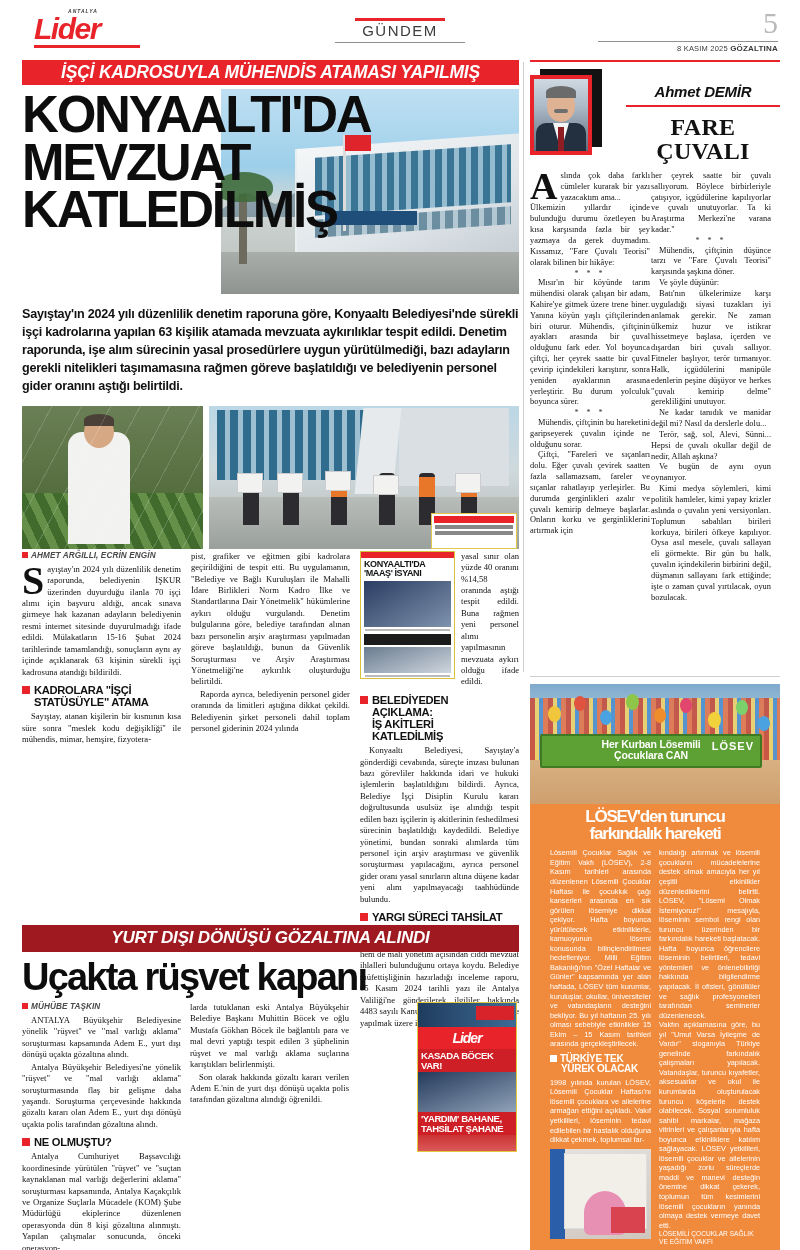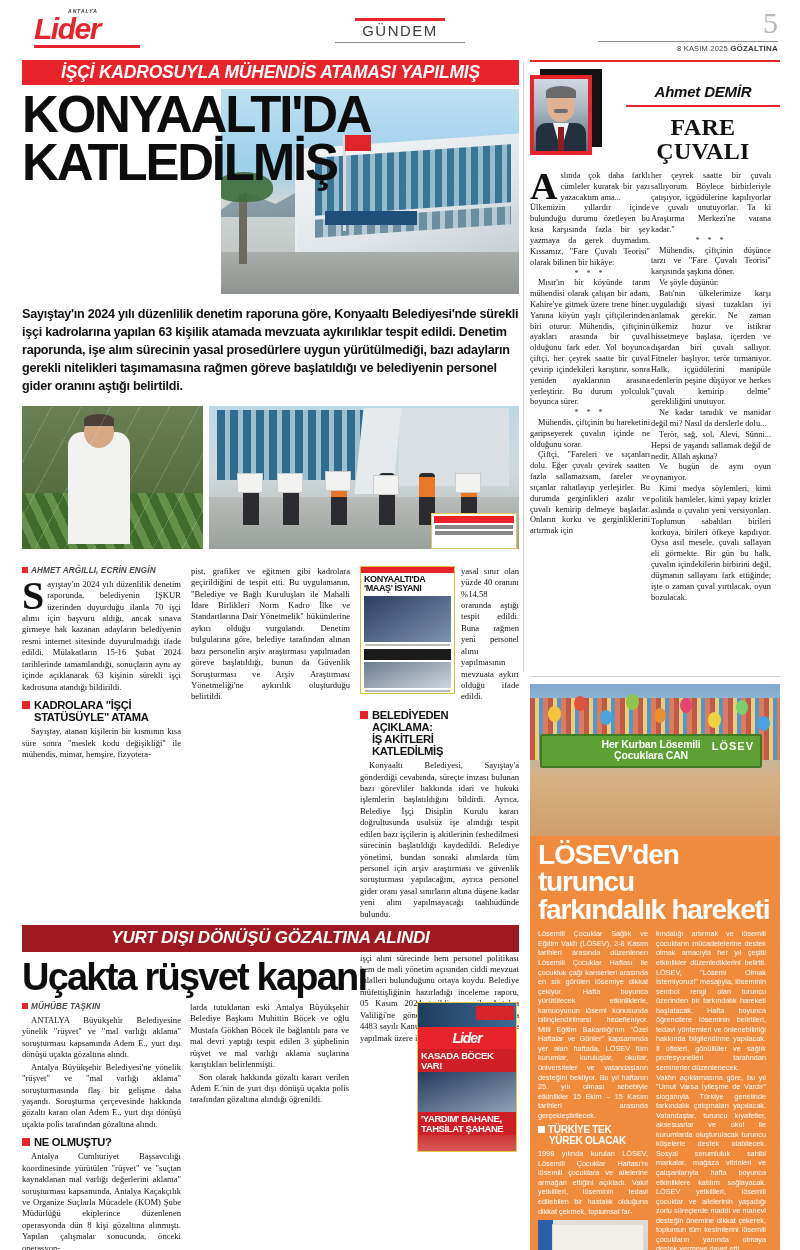--- a/index.html
+++ b/index.html
@@ -119,21 +119,21 @@
   .ph2 .pillar { position:absolute; left:150px; top:2px; width:38px; height:86px; background:#e6eaec; transform:skewX(-6deg);}
   .ph2 .gnd { position:absolute; left:0; bottom:0; width:100%; height:52px; background:linear-gradient(180deg,#b9bdb9,#9aa09c); }
   .ph2 .person { position:absolute; bottom:24px; width:16px; height:52px; background:#2c2c30; border-radius:4px 4px 0 0;}
   .ph2 .vest { position:absolute; width:16px; height:20px; background:#e8772a; }
   .ph2 .plac { position:absolute; width:26px; height:20px; background:#f2f2f0; border:1px solid #ccc;}
   .ph2 .clip { position:absolute; right:2px; bottom:0; width:86px; height:36px; background:#fff; border:1px solid #e3c84f;}
   .ph2 .clip .b { height:7px; background:#e8232a; margin:2px; }
   .ph2 .clip .t { height:4px; background:#888; margin:2px 3px; }
 
   
-  .bodycols { display:flex; gap:10px; margin-top:17px; }
+  .bodycols { display:flex; gap:10px; margin-top:2px; }
   .bc { width:159px; }
   .byline {
     font-family:"Liberation Sans", sans-serif; font-style:italic; font-weight:bold;
     font-size:8.2px; color:#c22026; letter-spacing:.1px; margin-bottom:4px;
   }
   .byline .sq { display:inline-block; width:6px; height:6px; background:#e8232a; margin-right:3px; }
   .byline .nm { color:#4a4a4a; }
   p.bt {
     font-family:"Liberation Serif", serif; font-size:8.6px; line-height:1.33;
     text-align:justify; color:#111; text-indent:9px; margin-bottom:1px;
@@ -223,37 +223,37 @@
     text-align:justify; color:#111; text-indent:8px;
   }
   p.ct.nodent { text-indent:0; }
   .ct.drop::first-letter {
     float:left; font-size:38px; line-height:.76; font-weight:bold; padding:1px 3px 0 0;
   }
   .stars { text-align:center; font-size:8px; letter-spacing:3px; color:#333; line-height:1.2; }
 
   
   .losev { position:absolute; left:530px; top:684px; width:250px; height:566px; background:#f08a3c; }
-  .losev-photo { position:relative; height:152px; overflow:hidden;
+  .losev-photo { position:relative; height:120px; overflow:hidden;
     background:linear-gradient(180deg,#7fa9cd 0%,#9cc1d8 22%,#d8b183 62%,#cf9f6e 100%); }
   .lp-crowd { position:absolute; left:0; top:14px; width:100%; height:62px;
     background:repeating-linear-gradient(90deg,#c84b3a 0 5px,#f0d36a 5px 9px,#4b8fd0 9px 13px,#e4744a 13px 18px); opacity:.88; }
   .lp-balloon { position:absolute; border-radius:50%; }
   .lp-banner {
     position:absolute; left:10px; top:50px; width:222px; height:34px; background:#5da033;
     border:2px solid #3f7a22; border-radius:2px; color:#fff;
     font-family:"Liberation Sans", sans-serif; font-weight:bold; font-size:10.5px;
     text-align:center; line-height:1.08; padding-top:3px; letter-spacing:-.2px;
   }
   .lp-banner .lgo { position:absolute; right:6px; top:5px; font-size:11px; letter-spacing:1px;}
   .losev-head {
     font-family:"Liberation Sans", sans-serif; font-weight:bold; color:#fff;
-    font-size:28px; line-height:.98; letter-spacing:-1.2px; padding:5px 8px 0;
-  }
-  .losev-cols { display:flex; gap:8px; padding:6px 8px 0; }
+    font-size:17px; line-height:.98; letter-spacing:-1.2px; padding:5px 8px 0;text-align:center;
+  }
+  .losev-cols { display:flex; gap:8px; padding:6px 20px 0; }
   .lc { width:110px; }
   p.lt { font-family:"Liberation Sans", sans-serif; font-size:7.3px; line-height:1.31;
     color:#fff; text-align:justify; }
   .losev-sub {
     font-family:"Liberation Sans", sans-serif; font-weight:bold; font-size:10px;
     color:#fff; line-height:1.05; margin:5px 0 3px; letter-spacing:-.3px;
   }
   .losev-sub .sq { display:inline-block; width:7px; height:7px; background:#fff; margin-right:3px;}
   .losev-sub .ind { display:block; padding-left:11px; }
   .losev-img { height:90px; margin-top:4px; background:linear-gradient(160deg,#e7e2de,#cfc6bd); position:relative; overflow:hidden;}
@@ -305,20 +305,21 @@
         <div class="hp-glass2"></div>
         <div class="hp-ground"></div>
         <div class="hp-flag"></div>
         <div class="hp-flagT"></div>
         <div class="hp-sign"></div>
         <div class="hp-palm"></div>
         <div class="hp-palmT"></div>
       </div>
       <div class="hero-title">
         <span class="l1">KONYAALTI'DA</span>
+        <span class="l2">MEVZUAT</span>
         <span class="l3">KATLEDİLMİŞ</span>
       </div>
     </div>
 
     <div class="hero-deck">Sayıştay'ın 2024 yılı düzenlilik denetim raporuna göre, Konyaaltı Belediyesi'nde sürekli işçi kadrolarına yapılan 63 kişilik atamada mevzuata aykırılıklar tespit edildi. Denetim raporunda, işe alım sürecinin yasal prosedürlere uygun yürütülmediği, bazı adayların gerekli nitelikleri taşımamasına rağmen göreve başlatıldığı ve belediyenin personel gider oranını aştığı belirtildi.</div>
 
     <div class="photorow">
       <div class="ph ph1">
         <div class="sky"></div>
         <div class="leaves"></div>
@@ -363,20 +364,21 @@
         <p class="bt nodent dropcap">Sayıştay'ın 2024 yılı düzenlilik denetim raporunda, belediyenin İŞKUR üzerinden duyurduğu ilanla 70 işçi alımı için başvuru aldığı, ancak sınava girmeye hak kazanan adayların belediyenin resmi internet sitesinde duyurulmadığı ifade edildi. Mülakatların 15-16 Şubat 2024 tarihlerinde tamamlandığı, sonuçların aynı ay içinde açıklanarak 63 kişinin sürekli işçi kadrosuna atandığı bildirildi.</p>
         <div class="subhead">
           <span class="sq"></span><span>KADROLARA "İŞÇİ</span>
           <span class="ind">STATÜSÜYLE" ATAMA</span>
         </div>
         <p class="bt">Sayıştay, atanan kişilerin bir kısmının kısa süre sonra "meslek kodu değişikliği" ile mühendis, mimar, hemşire, fizyotera-</p>
       </div>
 
       <div class="bc">
         <p class="bt nodent">pist, grafiker ve eğitmen gibi kadrolara geçirildiğini de tespit etti. Bu uygulamanın, "Belediye ve Bağlı Kuruluşları ile Mahalli İdare Birlikleri Norm Kadro İlke ve Standartlarına Dair Yönetmelik" hükümlerine aykırı olduğu vurgulandı. Denetim bulgularına göre, belediye tarafından alınan bazı personelin arşiv araştırması yapılmadan göreve başlatıldığı, bunun da Güvenlik Soruşturması ve Arşiv Araştırması Yönetmeliği'ne aykırılık oluşturduğu belirtildi.</p>
+        <p class="bt">Raporda ayrıca, belediyenin personel gider oranında da limitleri aştığına dikkat çekildi. Belediyenin şirket personeli dahil toplam personel giderinin 2024 yılında</p>
       </div>
 
       <div class="bc">
         <div class="midclip">
           <div class="hd"></div>
           <div class="ttl">
             <span>KONYAALTI'DA</span><br>
             <span>'MAAŞ' İSYANI</span>
           </div>
           <div class="im"></div>
@@ -474,21 +476,21 @@
           <p class="ct">Mühendis, çiftçinin bu hareketini garipseyerek çuvalın içinde ne olduğunu sorar.</p>
           <p class="ct">Çiftçi, "Fareleri ve sıçanları dolu. Eğer çuvalı çevirek saatten fazla sallamazsam, fareler ve sıçanlar rahatlayıp yerleşirler. Bu durumda gerginlikleri azalır ve çuvalı kemirip delmeye başlarlar. Onların korku ve gerginliklerini artırmak için</p>
         </div>
         <div class="cbc">
           <p class="ct nodent">her çeyrek saatte bir çuvalı sallıyorum. Böylece birbirleriyle çatışıyor, içgüdülerine kapılıyorlar ve çuvalı unutuyorlar. Ta ki Araştırma Merkezi'ne varana kadar."</p>
           <div class="stars">* * *</div>
           <p class="ct">Mühendis, çiftçinin düşünce tarzı ve "Fare Çuvalı Teorisi" karşısında şaşkına döner.</p>
           <p class="ct">Ve şöyle düşünür:</p>
           <p class="ct">Batı'nın ülkelerimize karşı uyguladığı siyasi tuzakları iyi anlamak gerekir. Ne zaman ülkemiz huzur ve istikrar hissetmeye başlasa, içerden ve dışardan biri çuvalı sallıyor. Fitneler başlıyor, terör tırmanıyor. Halk, içgüdülerini manipüle edenlerin peşine düşüyor ve herkes "çuvalı kemirip delme" gerekliliğini unutuyor.</p>
           <p class="ct">Ne kadar tanıdık ve manidar değil mi? Nasıl da derslerle dolu...</p>
-          <p class="ct">Terör, sağ, sol, Alevi, Sünni... Hepsi de yaşandı sallamak değil de nedir, Allah aşkına?</p>
+          <p class="ct">Terör, sağ, sol, Alevi, Sünni... Hepsi de çuvalı okullar değil de nedir, Allah aşkına?</p>
           <p class="ct">Ve bugün de aynı oyun oynanıyor.</p>
           <p class="ct">Kimi medya söylemleri, kimi politik hamleler, kimi yapay krizler aslında o çuvalın yeni versiyonları. Toplumun sabahları birileri korkuya, birileri öfkeye kapılıyor. Oysa asıl mesele, çuvalı sallayan eli görmekte. Bir gün bu halk, çuvalın içindekilerin birbirini değil, düşmanın sallayanı fark ettiğinde; işte o zaman çuval yırtılacak, oyun bozulacak.</p>
         </div>
       </div>
     </div>
   </div>
 
   <div class="losev-divider"></div>
 
   <div class="losev">

